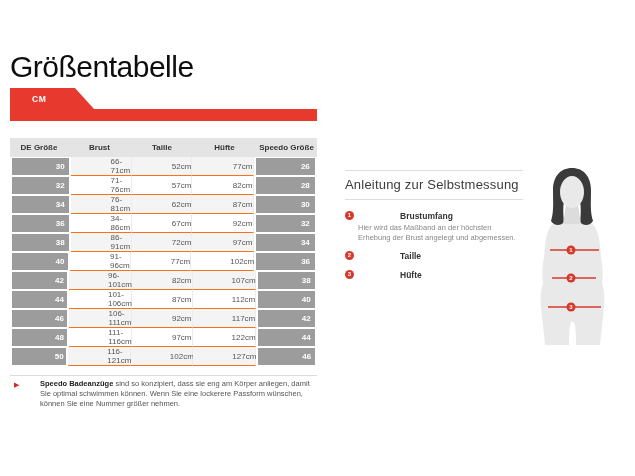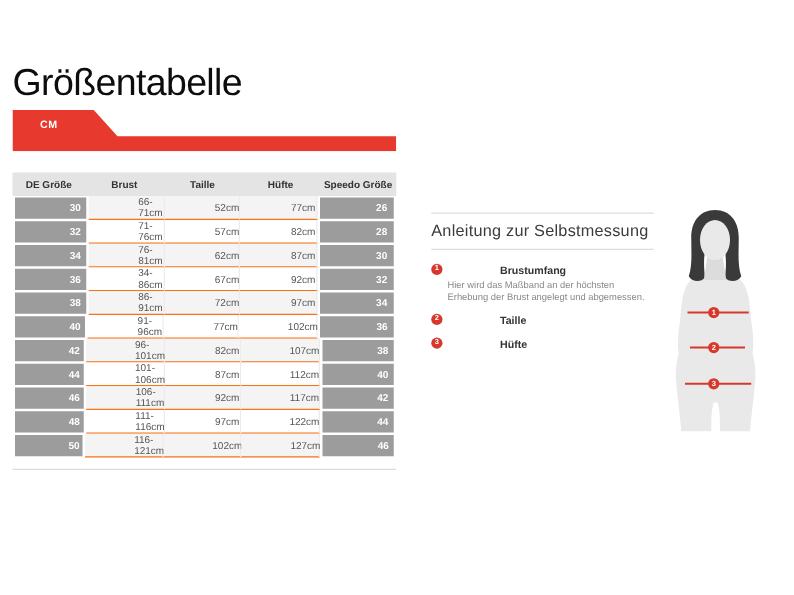--- a/index.html
+++ b/index.html
@@ -137,20 +137,24 @@
           <div class="td gray c0">50</div>
           <div class="td mid c1">116-121cm</div>
           <div class="td mid c2">102cm</div>
           <div class="td mid c3">127cm</div>
           <div class="td gray c4">46</div>
         </div>
       </div>
   </div>
   <div class="table-rule"></div>
 
+  <div class="footnote">
+    <span class="arrow">▶</span>
+    <p><b>Speedo Badeanzüge</b><span> sind so konzipiert, dass sie eng am Körper anliegen, damit Sie optimal schwimmen können. Wenn Sie eine lockerere Passform wünschen, können Sie eine Nummer größer nehmen.</span></p>
+  </div>
 
   <div class="panel">
     <div class="rule top"></div>
     <h2>Anleitung zur Selbstmessung</h2>
     <div class="rule"></div>
     <div class="items">
         <div class="item">
           <span class="badge">1</span>
           <h3 class="step-title">Brustumfang</h3>
           <p class="step-desc">Hier wird das Maßband an der höchsten Erhebung der Brust angelegt und abgemessen.</p>

